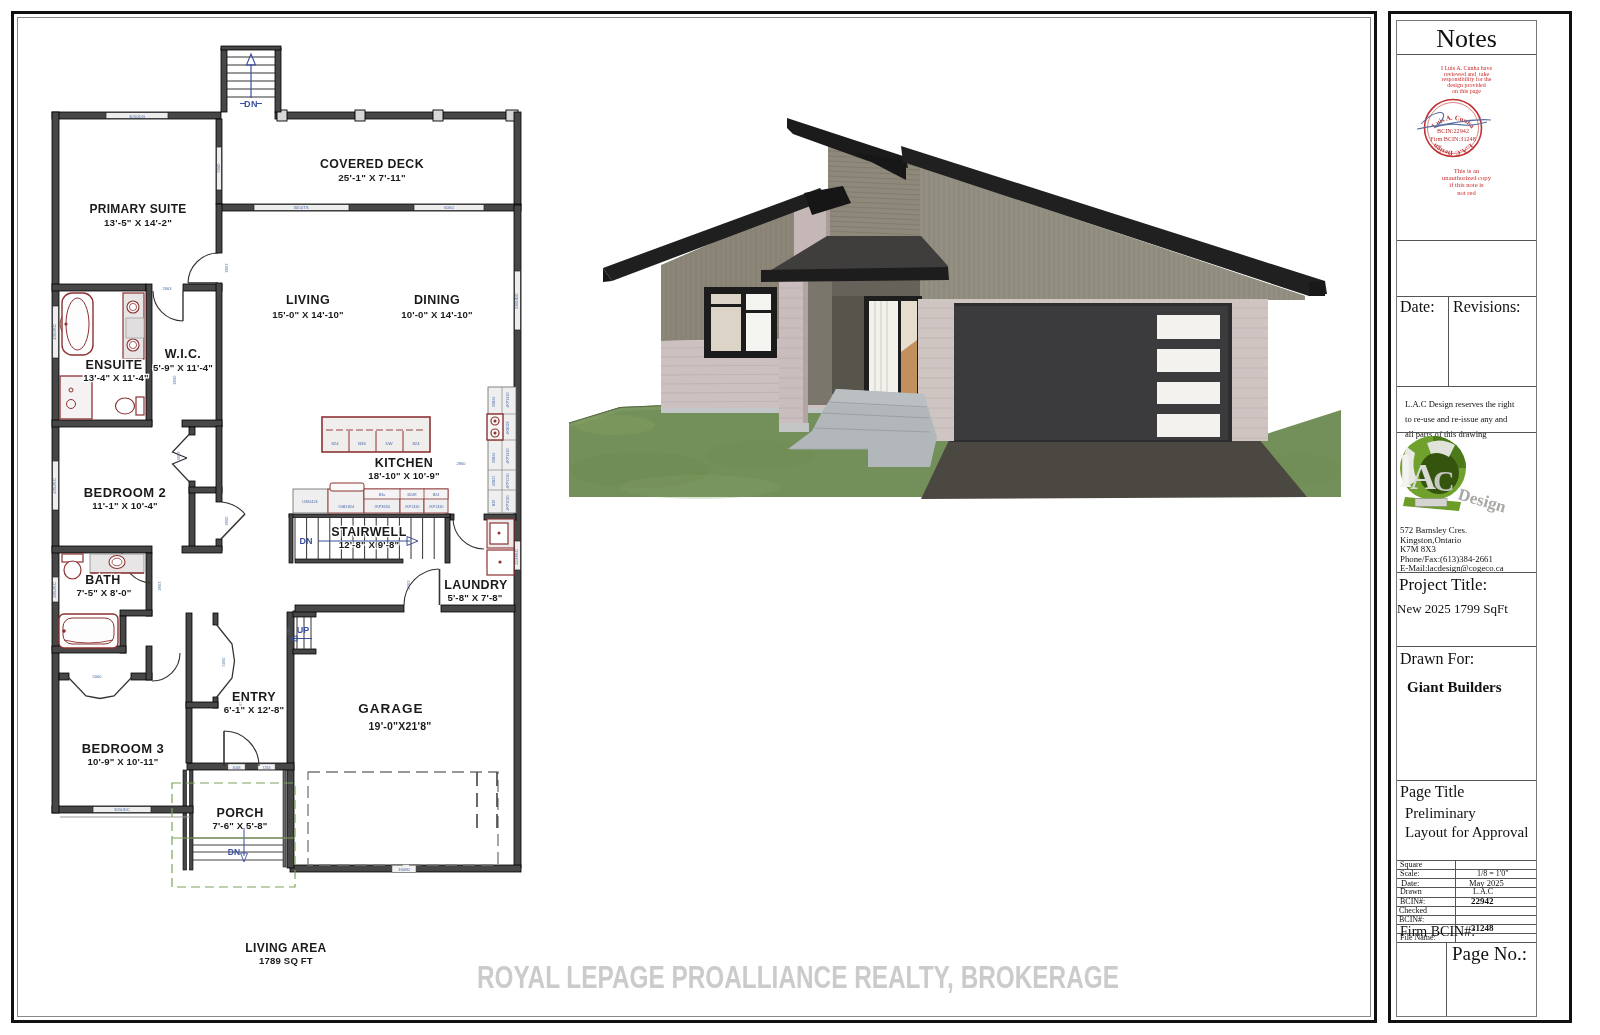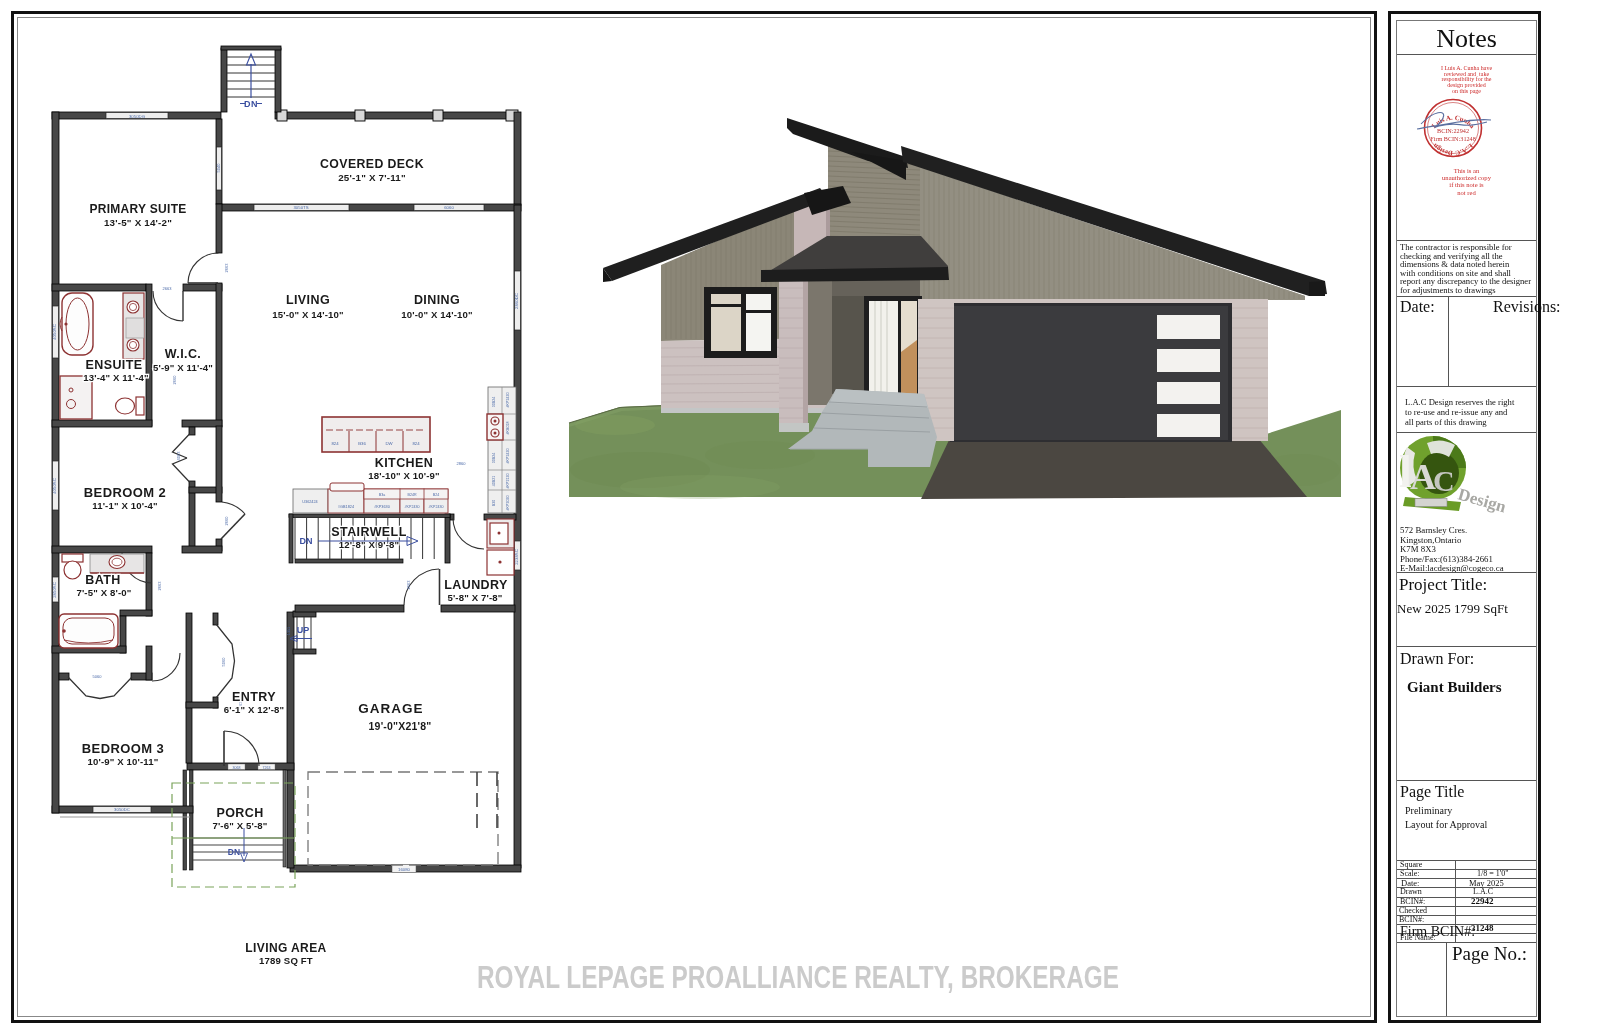--- a/index.html
+++ b/index.html
@@ -1,18 +1,18 @@
 <!DOCTYPE html>
 <html><head>
 <meta charset="utf-8">
 <style>
   html,body{margin:0;padding:0;background:#ffffff;width:1600px;height:1035px;overflow:hidden;}
   body{font-family:"Liberation Sans", sans-serif;position:relative;}
   .serif{font-family:"Liberation Serif", serif;}
-  #panel{position:absolute;left:1388px;top:11px;width:153px;height:1012px;border:3px solid #111;box-sizing:border-box;}
+  #panel{position:absolute;left:1388px;top:11px;width:184px;height:1012px;border:3px solid #111;box-sizing:border-box;}
   #panelInner{position:absolute;left:5px;top:6px;width:141px;height:997px;border:1px solid #777;box-sizing:border-box;font-family:"Liberation Serif", serif;color:#111;}
   .hr{position:absolute;left:0;width:100%;border-top:1px solid #555;height:0;}
   .vl{position:absolute;top:0;border-left:1px solid #555;width:0;}
   .t{position:absolute;white-space:nowrap;}
   .red{color:#cc2a2a;}
 </style>
 </head>
 <body>
 
 <div style="position:absolute;left:11px;top:11px;width:1366px;height:1012px;border:3px solid #111;box-sizing:border-box;"></div>
@@ -714,29 +714,28 @@
     <path id="arcB" d="M 77 41 A 23.5 23.5 0 0 1 35 41" fill="none"></path>
     <text font-size="6.8" fill="#c03030" font-family="Liberation Serif" font-weight="bold"><textPath href="#arcB" startOffset="50%" text-anchor="middle">L.A.C Design</textPath></text>
     <text x="56" y="36" font-size="6.2" fill="#c03030" text-anchor="middle" font-family="Liberation Serif">BCIN:22942</text>
     <text x="56" y="44" font-size="6.2" fill="#c03030" text-anchor="middle" font-family="Liberation Serif">Firm BCIN:31248</text>
 
     <path d="M 24 27 C 36 14, 50 12, 46 21 C 42 30, 32 32, 42 29 C 66 23, 60 33, 90 25 M 20 32 C 44 28, 76 21, 94 23" fill="none" stroke="#5a6fa0" stroke-width="1.1"></path>
   </svg>
   <div class="t red" style="left:0;right:0;top:146px;text-align:center;font-size:6.6px;line-height:7.2px;font-family:'Liberation Serif',serif;">This is an<br>unauthorized copy<br>if this note is<br>not red</div>
   <div class="hr" style="top:219px;"></div>
 
-  <div class="t serif" style="left:3px;top:222px;font-size:8.6px;line-height:8.6px;">The contractor is responsible for<br>checking and verifying all the<br>dimensions &amp; data noted herein<br>with conditions on site and shall<br>report any discrepancy to the designer<br>for adjustments to drawings</div>
   <div class="hr" style="top:275px;"></div>
 
   <div class="t serif" style="left:3px;top:277px;font-size:16px;">Date:</div>
-  <div class="t serif" style="left:56px;top:277px;font-size:16px;margin-left:40px;">Revisions:</div>
+  <div class="t serif" style="left:56px;top:277px;font-size:16px;">Revisions:</div>
   <div class="vl" style="left:51px;top:275px;height:90px;"></div>
   <div class="hr" style="top:365px;"></div>
 
-  <div class="t serif" style="left:8px;top:376px;font-size:8.6px;line-height:10px;">L.A.C Design reserves the right<br>to re-use and re-issue any and<br>all parts of this drawing</div>
+  <div class="t serif" style="left:8px;top:376px;font-size:8.6px;line-height:15px;">L.A.C Design reserves the right<br>to re-use and re-issue any and<br>all parts of this drawing</div>
   <div class="hr" style="top:411px;"></div>
 
   <svg width="141" height="110" style="position:absolute;left:0;top:414px;" viewBox="0 0 141 110">
     <ellipse cx="36" cy="33" rx="33" ry="32" fill="#70a12d"></ellipse>
     <path d="M 36 1 A 33 32 0 0 1 69 33 L 36 33 Z" fill="#4c7a1a"></path>
     <path d="M 10 12 Q 2 30 10 52 L 20 45 Q 14 32 18 18 Z" fill="#e8e8e4"></path>
     <ellipse cx="42" cy="38" rx="20" ry="21" fill="#35550f"></ellipse>
     <path d="M 30 8 Q 44 2 58 10 L 52 22 Q 42 16 34 19 Z" fill="#dfe3da"></path>
     <text x="2" y="52" font-size="46" font-weight="bold" fill="#f2f2ee" font-family="Liberation Serif">l</text>
     <text x="13" y="54" font-size="36" font-weight="bold" fill="#d8d8d4" font-family="Liberation Serif">A</text>
@@ -751,21 +750,21 @@
 
   <div class="t serif" style="left:2px;top:554px;font-size:17px;">Project Title:</div>
   <div class="t serif" style="left:0;right:0;top:580px;text-align:left;font-size:13px;">New 2025 1799 SqFt</div>
   <div class="hr" style="top:625px;"></div>
 
   <div class="t serif" style="left:3px;top:629px;font-size:16px;">Drawn For:</div>
   <div class="t serif" style="left:10px;top:658px;font-size:15px;font-weight:bold;">Giant Builders</div>
   <div class="hr" style="top:759px;"></div>
 
   <div class="t serif" style="left:3px;top:762px;font-size:16px;">Page Title</div>
-  <div class="t serif" style="left:8px;top:783px;font-size:10px;line-height:14px;">Preliminary<br>Layout for Approval</div>
+  <div class="t serif" style="left:8px;top:783px;font-size:15px;line-height:19px;">Preliminary<br>Layout for Approval</div>
 
   <div class="hr" style="top:839px;"></div>
   <div class="hr" style="top:848px;"></div>
   <div class="hr" style="top:857px;"></div>
   <div class="hr" style="top:866px;"></div>
   <div class="hr" style="top:876px;"></div>
   <div class="hr" style="top:885px;"></div>
   <div class="hr" style="top:894px;"></div>
   <div class="hr" style="top:903px;"></div>
   <div class="hr" style="top:912px;"></div>

